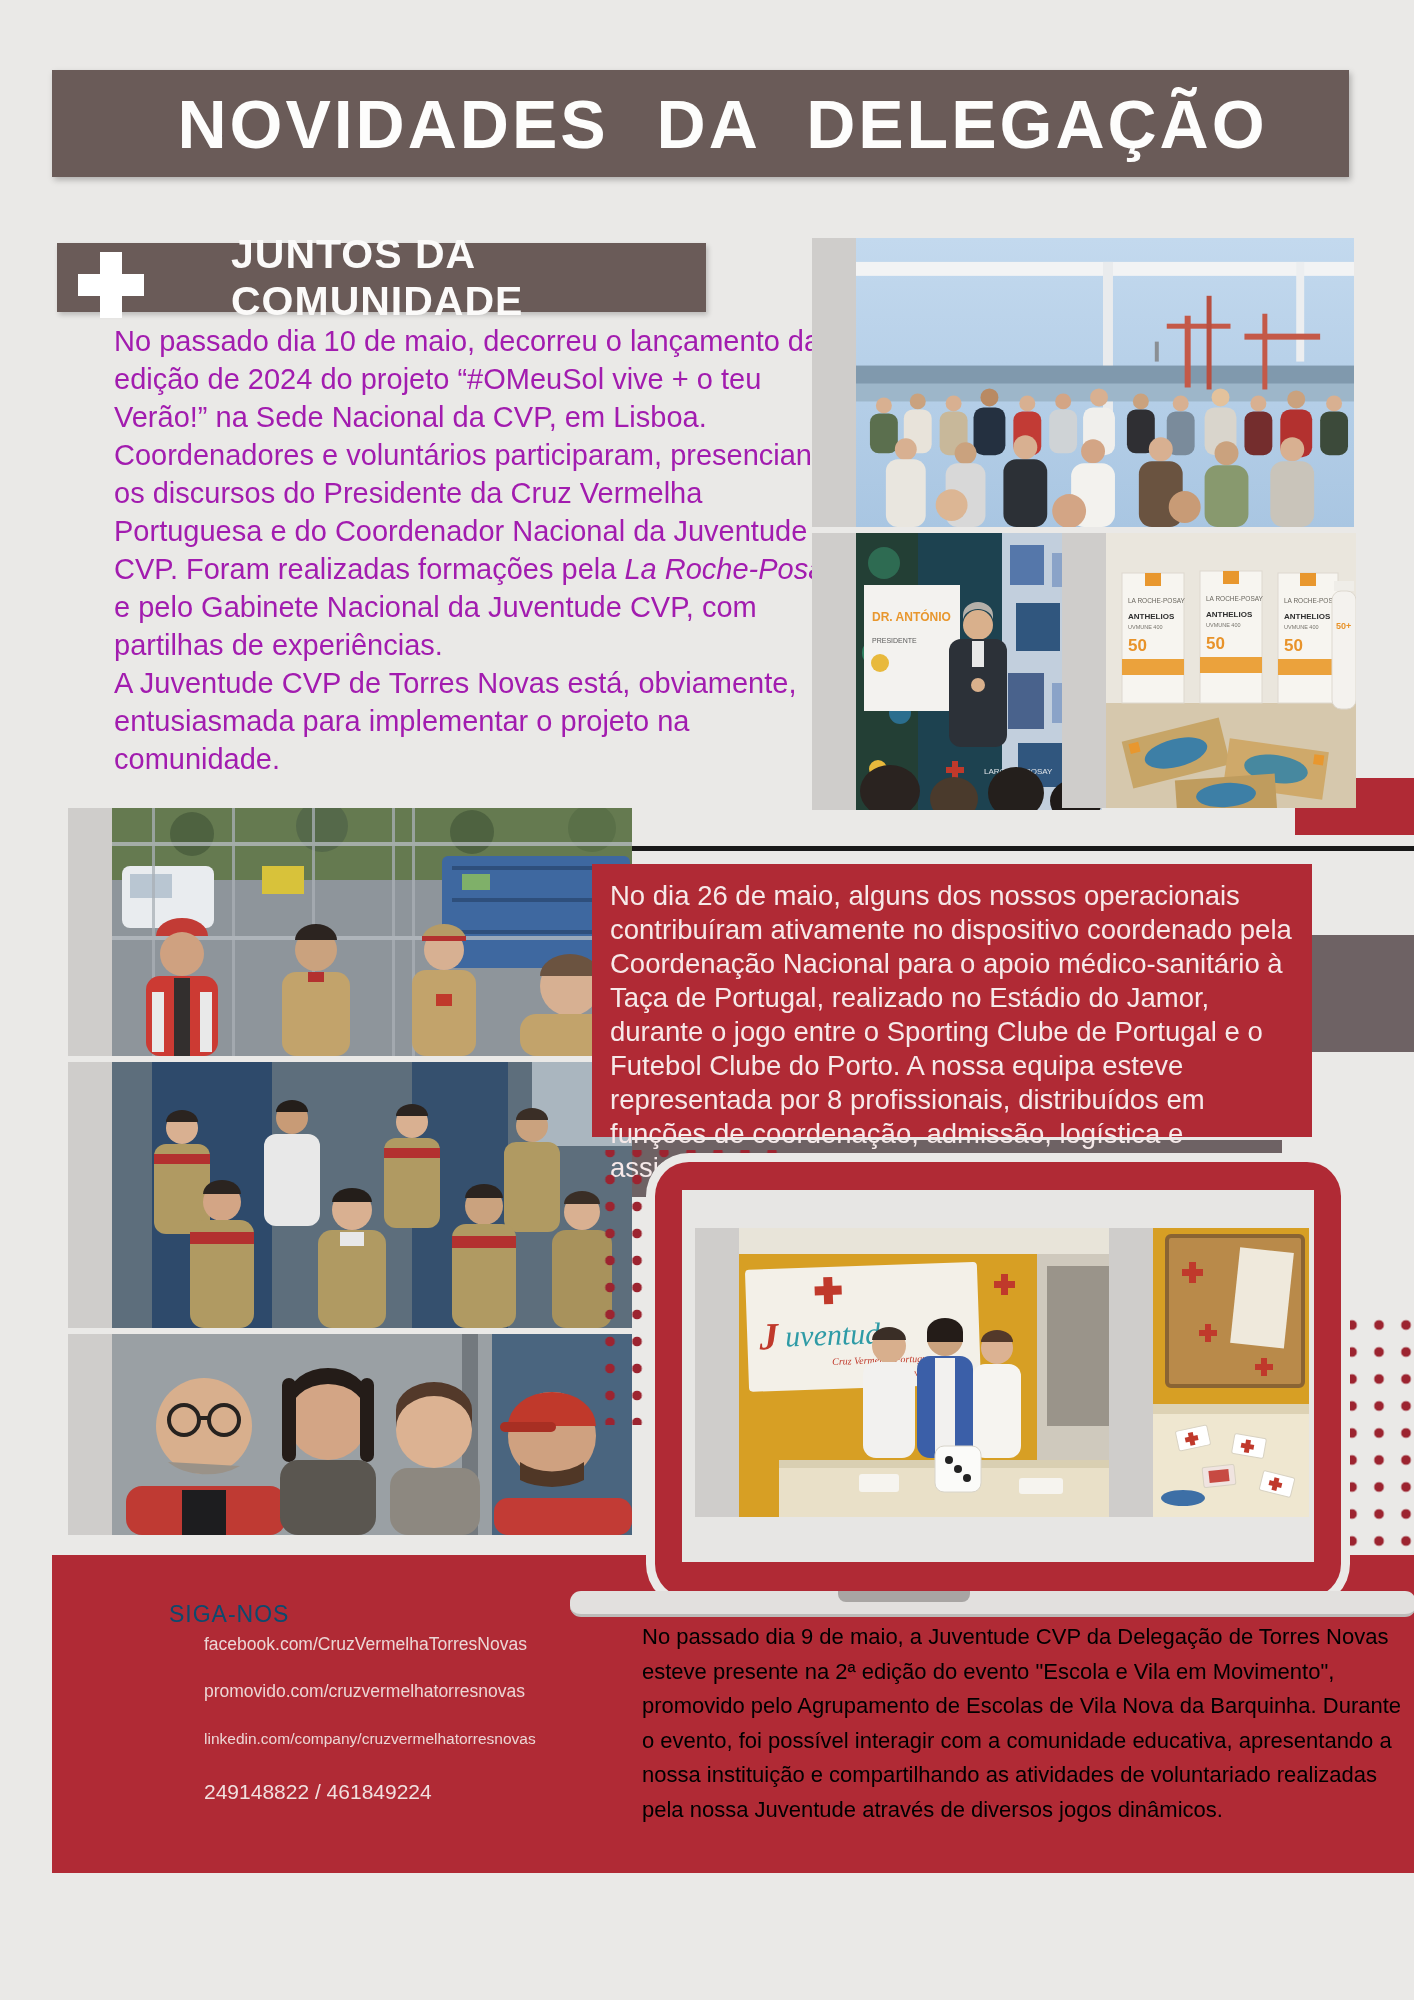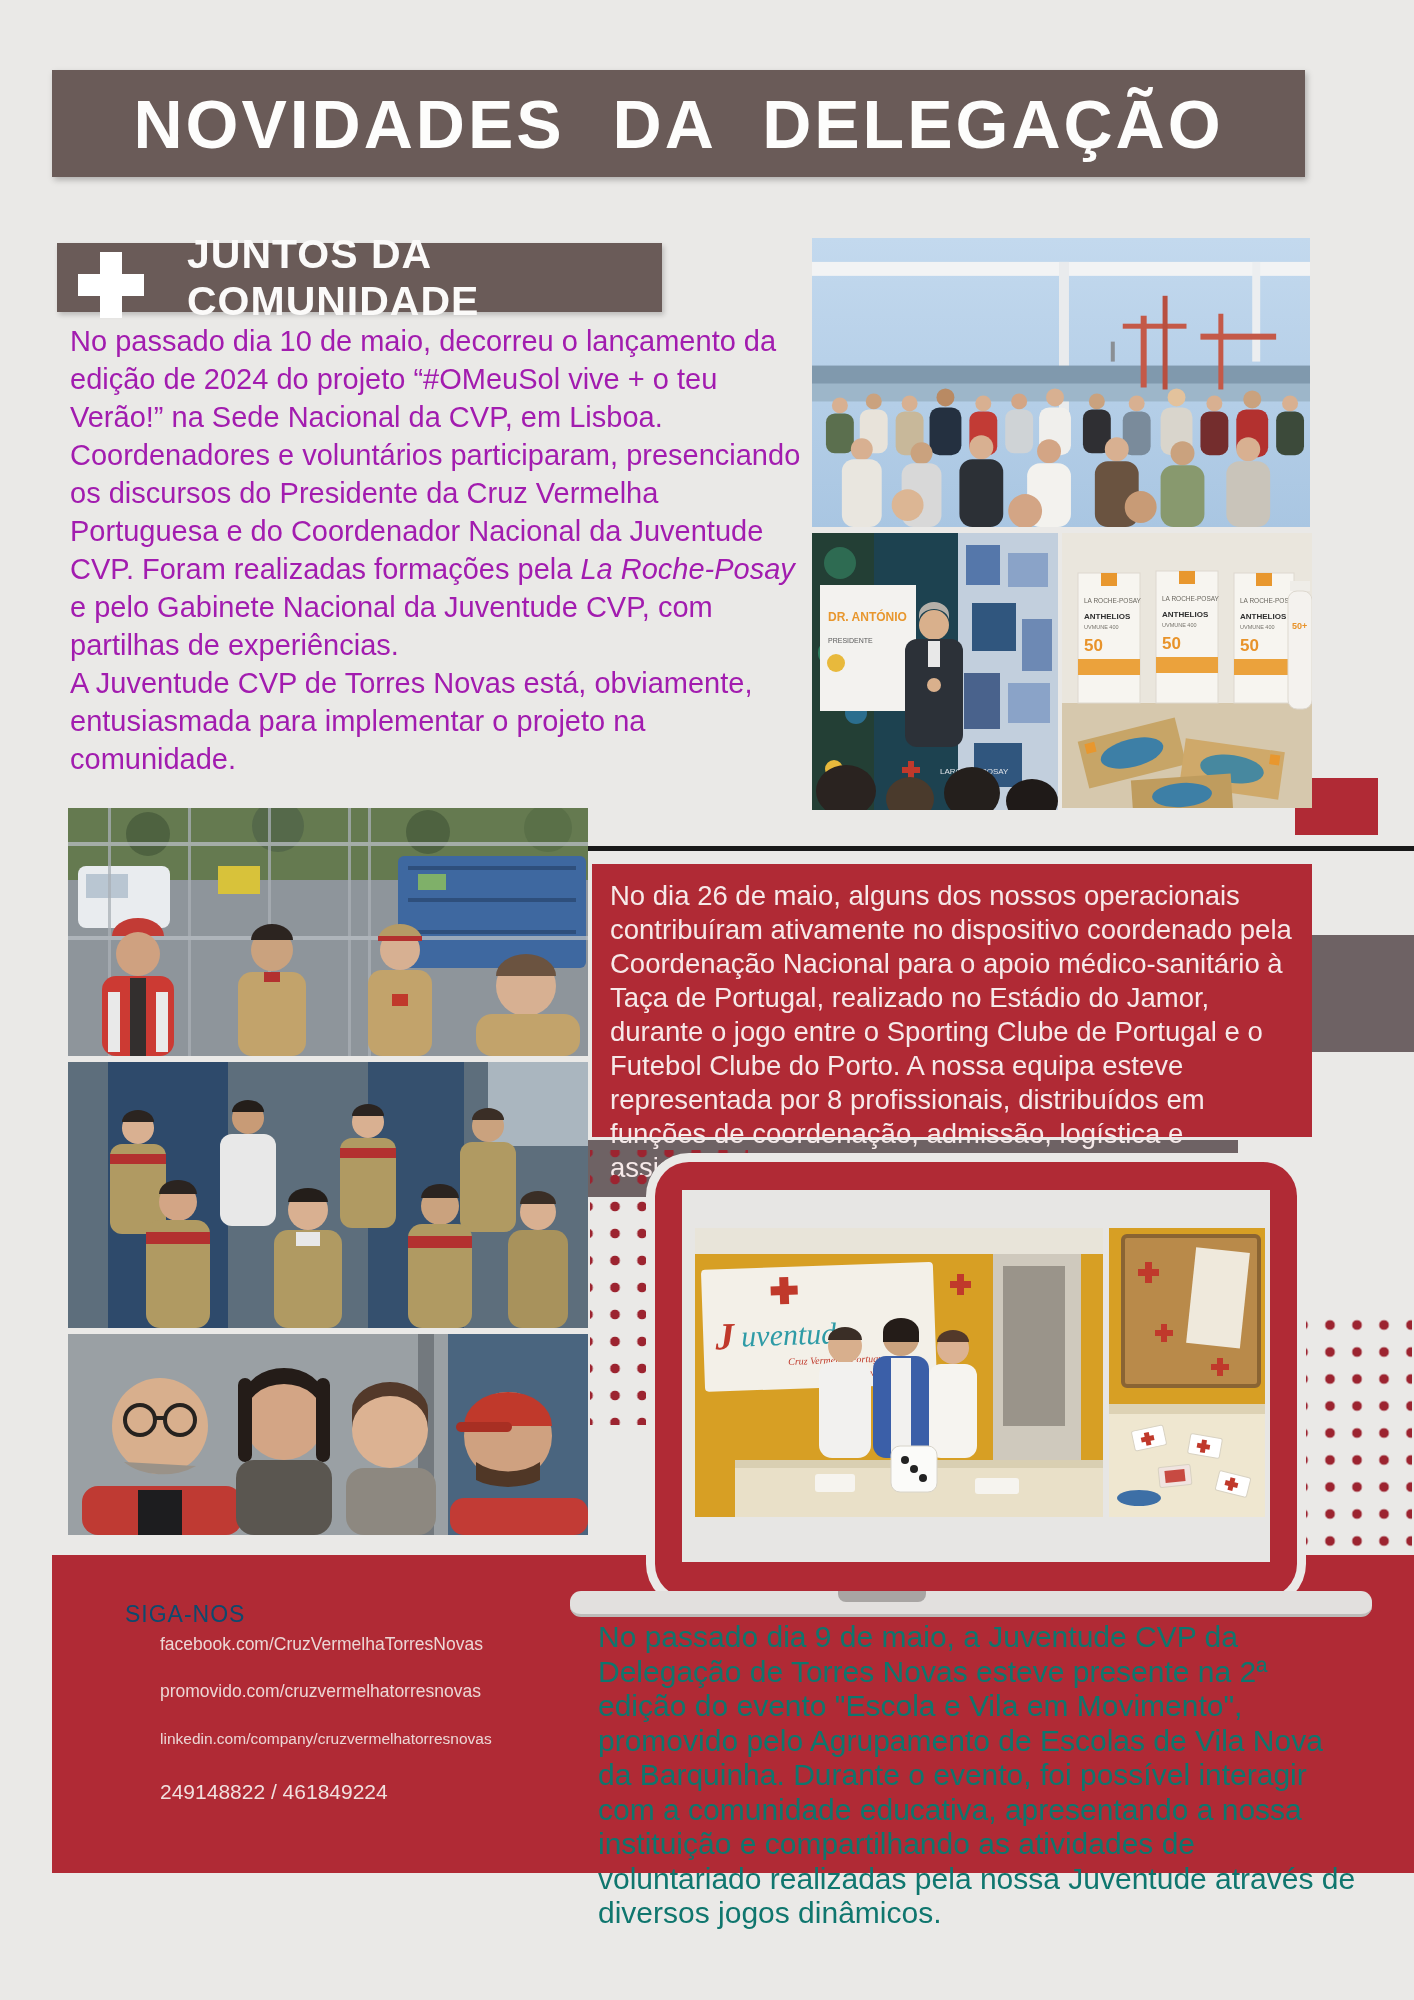--- a/index.html
+++ b/index.html
@@ -1,21 +1,21 @@
 <!DOCTYPE html>
 <html><head>
 <meta charset="utf-8">
 <style>
   html,body{margin:0;padding:0;background:#d8d7d5;}
   #page{
     position:relative;width:1414px;height:2000px;margin:0 auto;
     background:#eae9e7;overflow:hidden;
     font-family:"Liberation Sans",sans-serif;
   }
-  .abs{position:absolute;}
+  .abs{position:absolute;padding-left:44px;}
   
   #header-banner{
     left:52px;top:70px;width:1253px;height:107px;background:#6a5b58;
     display:flex;align-items:center;justify-content:center;
     box-shadow:2px 3px 6px rgba(0,0,0,.25);
   }
   #header-banner .t{
     color:#fdfdfc;font-size:68px;font-weight:bold;letter-spacing:3px;word-spacing:26px;
   }
   
@@ -54,21 +54,21 @@
   #dots-left{left:590px;top:1150px;width:158px;height:275px;z-index:3;}
   #dots-right{left:1302px;top:1308px;width:110px;height:250px;z-index:3;}
   
   #footer-block{left:52px;top:1555px;width:1362px;height:318px;background:#b02a35;z-index:4;}
   #siga-nos{left:125px;top:1588px;color:#0c4a6e;font-size:23px;letter-spacing:1px;z-index:6;margin-top:13px;}
   .soc-link{left:160px;color:#ecd6d5;z-index:6;}
   #link-facebook{top:1634px;font-size:17.5px;}
   #link-instagram{top:1681px;font-size:17.5px;}
   #link-linkedin{top:1730px;font-size:15.5px;}
   #footer-phones{left:160px;top:1780px;color:#f1dfde;font-size:21px;z-index:6;}
-  #may9-text{left:598px;top:1620px;width:764px;color:#0f766e;font-size:30px;line-height:34.5px;z-index:6;}
+  #may9-text{left:598px;top:1620px;width:764px;color:#000000;font-size:22px;line-height:34.5px;z-index:6;}
   
   #laptop-frame{
     left:655px;top:1162px;width:642px;height:436px;background:#b02a35;border-radius:34px;
     box-shadow:0 0 0 9px #eae9e7;z-index:5;
   }
   #laptop-screen{left:682px;top:1190px;width:588px;height:372px;background:#e7e6e4;z-index:5;}
   #laptop-photo-left{left:695px;top:1228px;width:408px;height:289px;z-index:6;}
   #laptop-photo-right{left:1109px;top:1228px;width:156px;height:289px;z-index:6;}
   #laptop-base{
     left:570px;top:1591px;width:802px;height:23px;background:#e2e0de;border-radius:11px;

